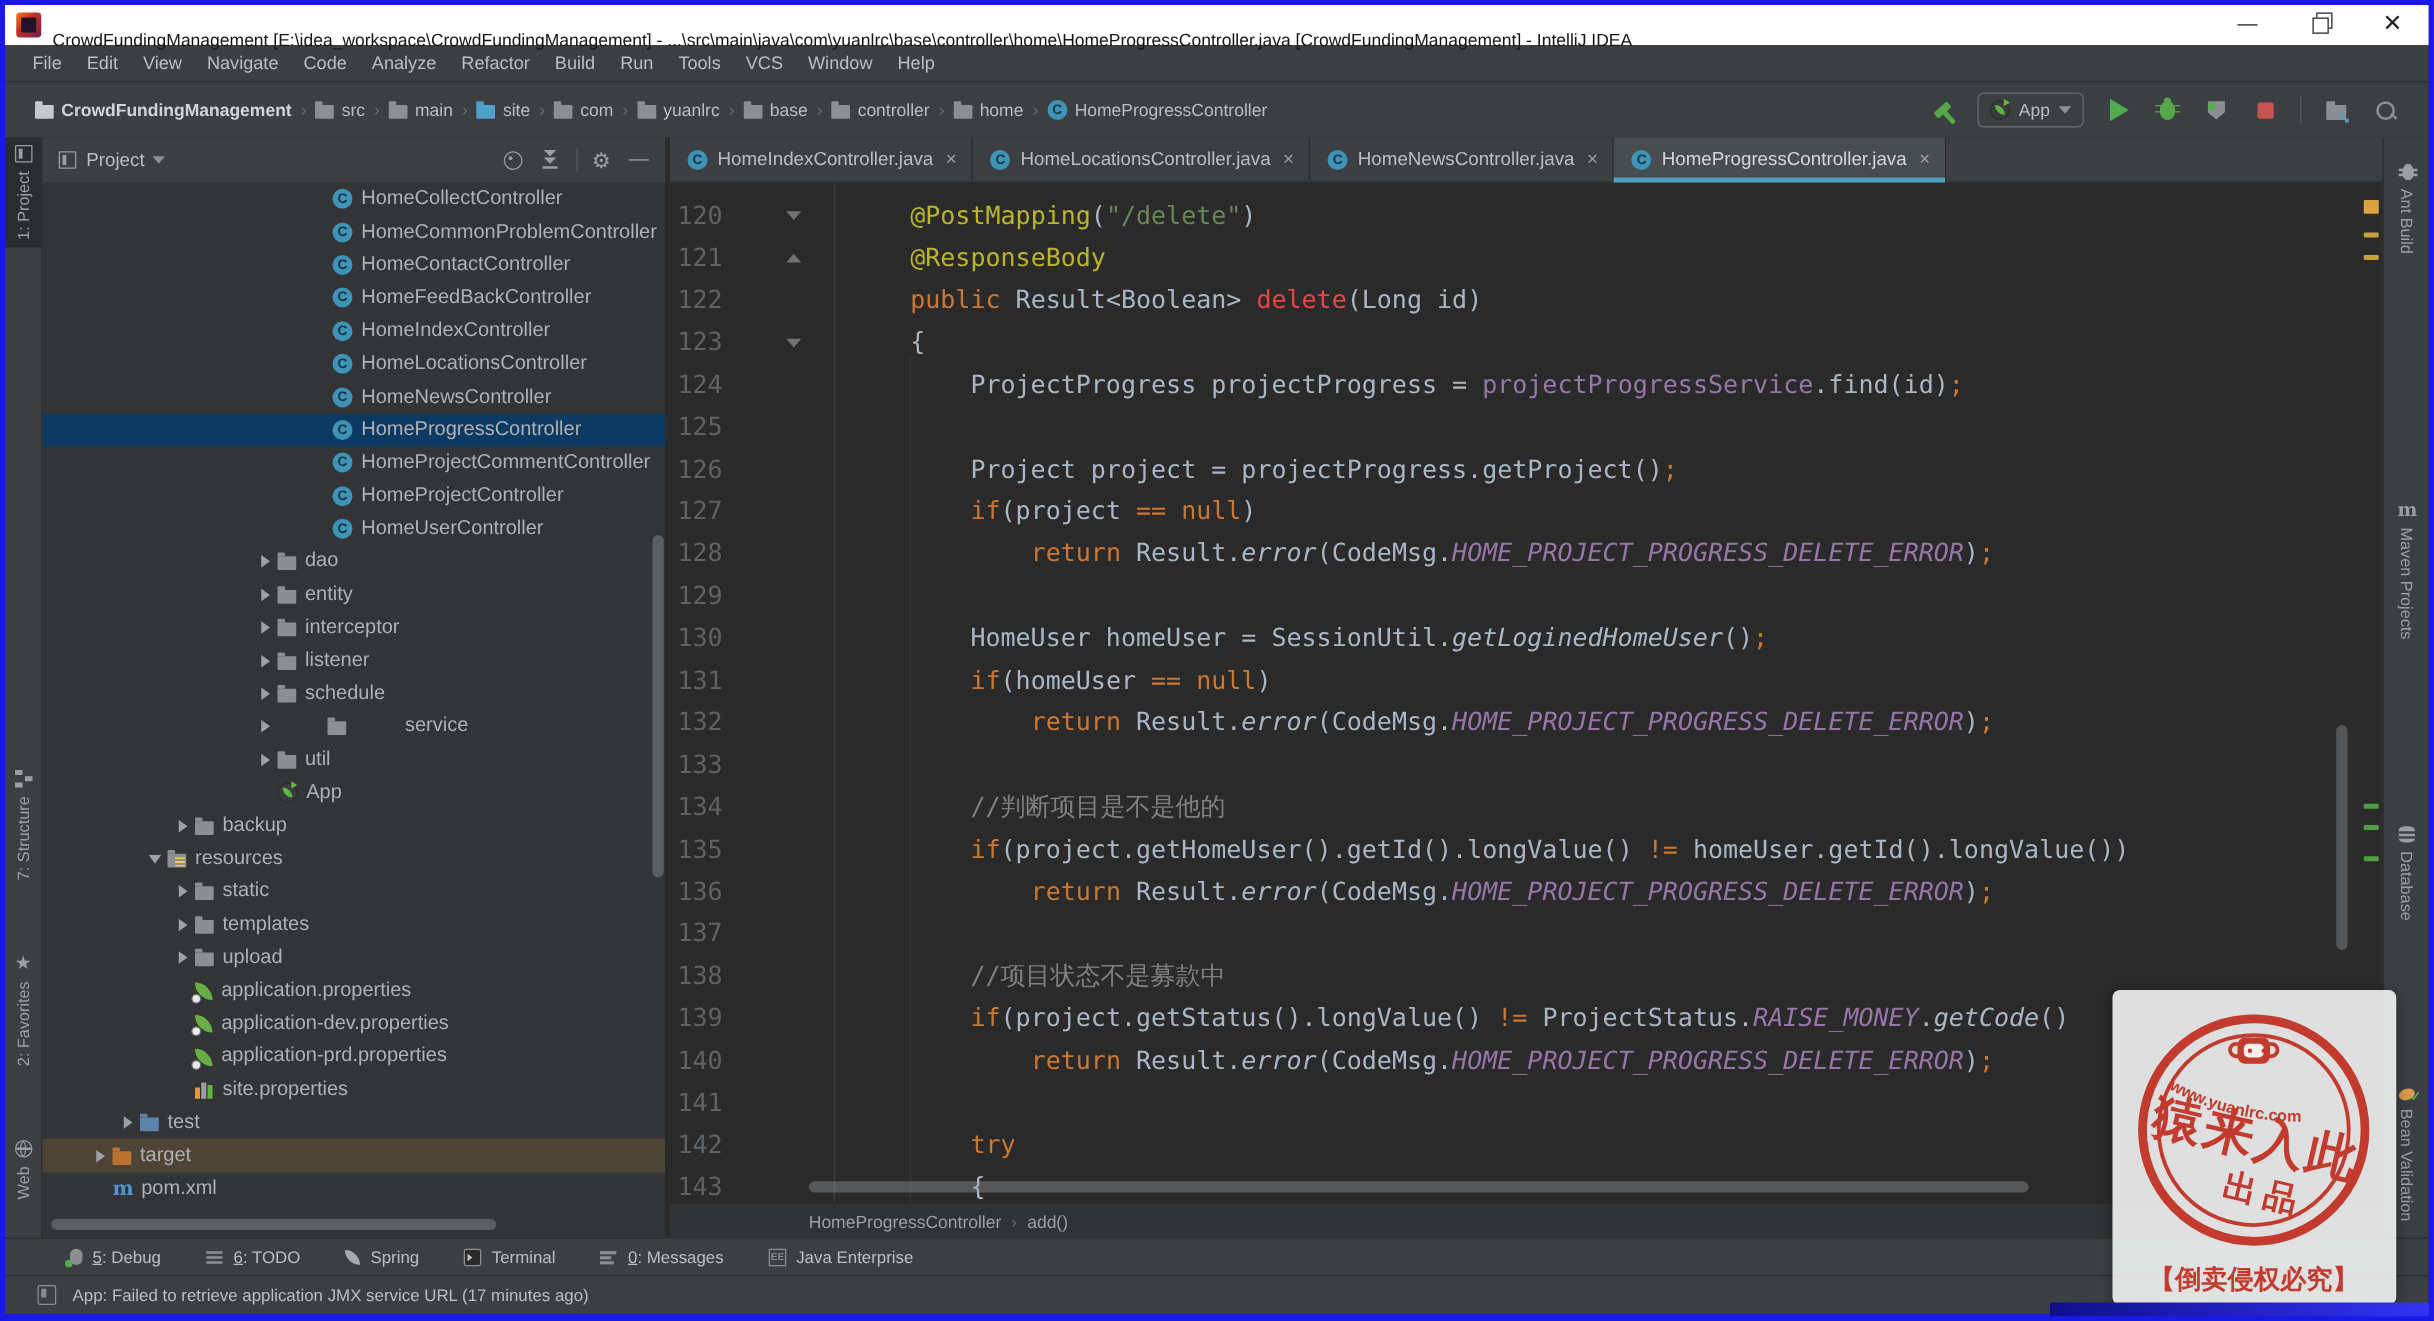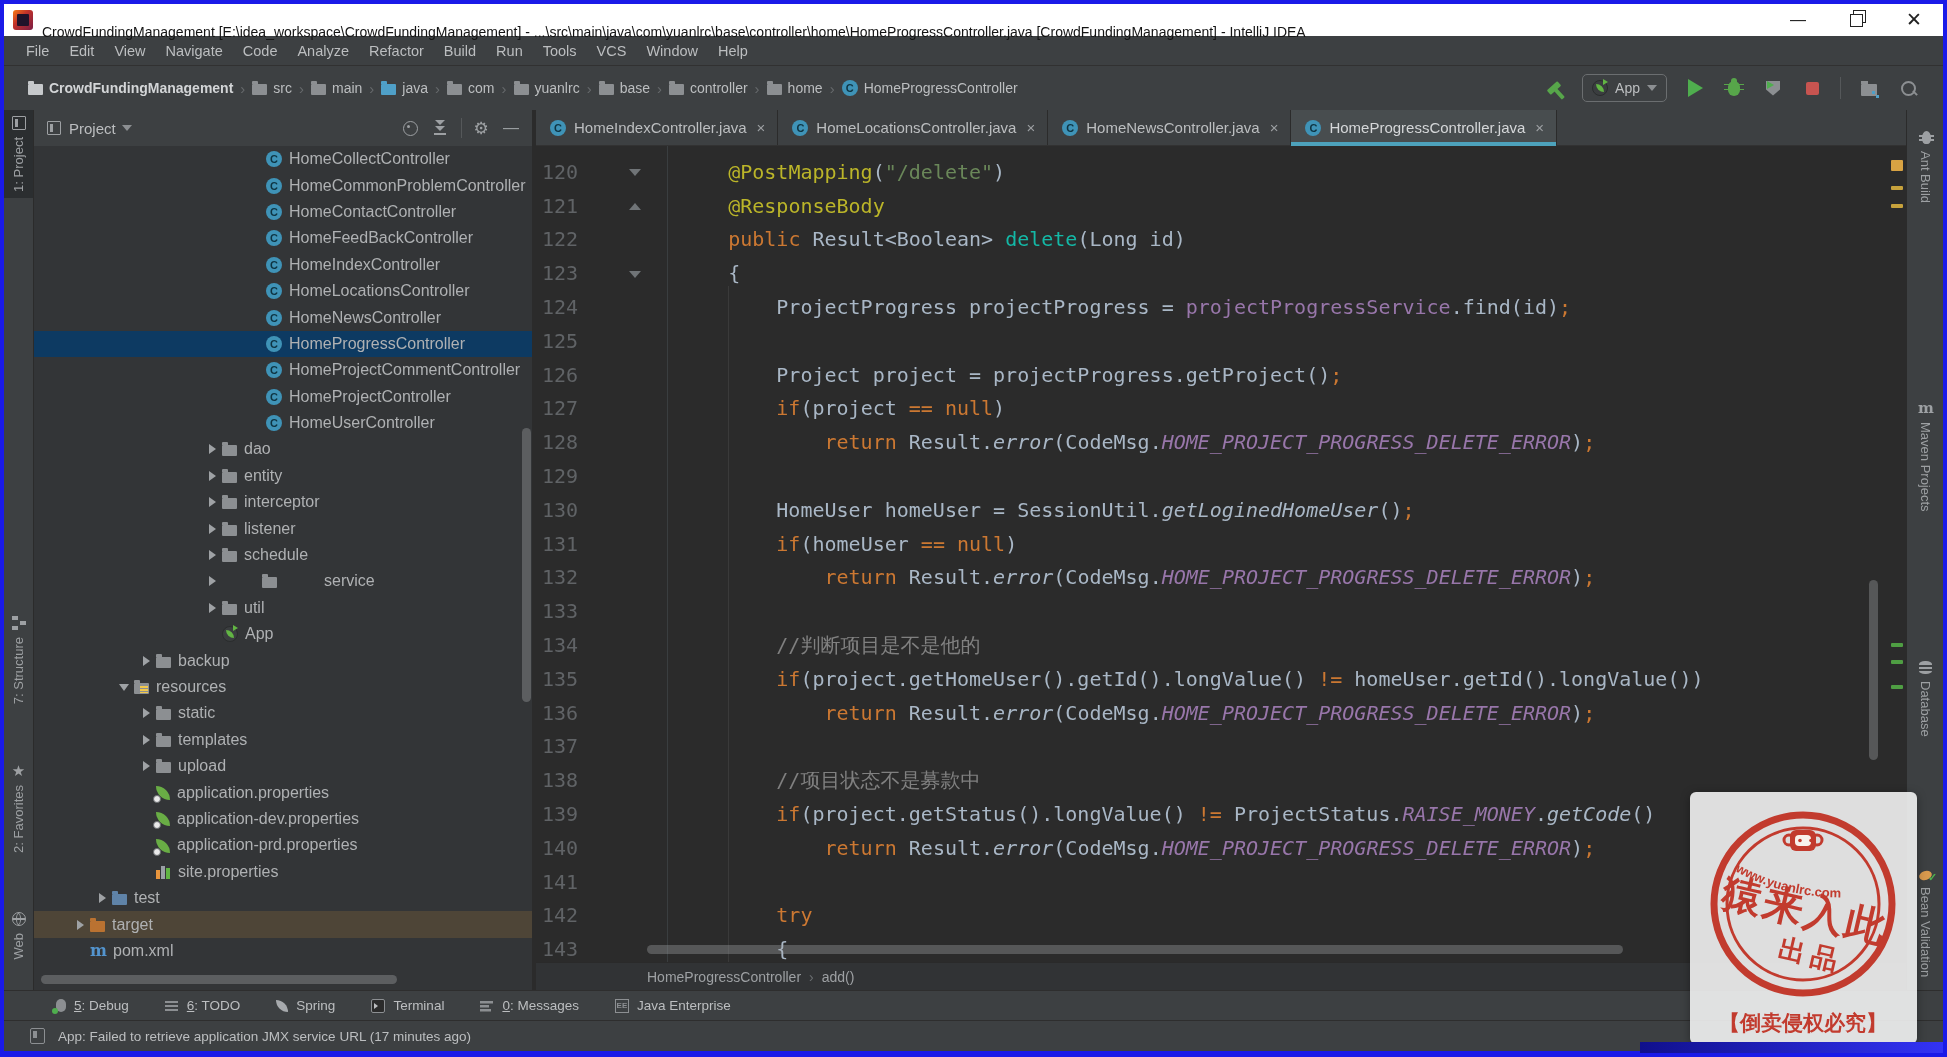--- a/index.html
+++ b/index.html
@@ -145,21 +145,21 @@
   #editor{position:absolute;left:536px;top:146px;right:40px;height:816px;background:#2B2B2B;overflow:hidden;z-index:2;}
   #code-lines{position:absolute;left:0;top:-24px;right:0;}
   .code-line{display:flex;align-items:center;height:33.8px;font:20px/33.8px "DejaVu Sans Mono",monospace;white-space:pre;}
   .ln{width:44px;padding-left:6px;color:#606366;flex:none;}
   .fold{width:82px;display:flex;justify-content:flex-end;padding-right:26px;box-sizing:border-box;flex:none;
         border-right:1px solid #3A3E40;align-self:stretch;align-items:center;}
   .fold-down{width:0;height:0;border-left:6px solid transparent;border-right:6px solid transparent;border-top:7px solid #707477;}
   .fold-up{width:0;height:0;border-left:6px solid transparent;border-right:6px solid transparent;border-bottom:7px solid #707477;}
   .code-text{padding-left:12px;}
   .c-d{color:#A9B7C6;} .c-k{color:#CC7832;} .c-a{color:#BBB529;} .c-s{color:#6A8759;}
-  .c-f{color:#9876AA;} .c-C{color:#9876AA;font-style:italic;} .c-m{color:#14b8a6;}
+  .c-f{color:#9876AA;} .c-C{color:#9876AA;font-style:italic;} .c-m{color:#ef4444;}
   .c-i{color:#A9B7C6;font-style:italic;} .c-c{color:#808080;}
   #indent-guide{position:absolute;left:192px;top:140px;bottom:0;width:1px;background:#3A3A3A;}
   #ed-hscroll{position:absolute;left:111px;bottom:8px;width:976px;height:9px;background:rgba(166,169,171,.35);border-radius:5px;}
   #ed-vscroll{position:absolute;right:29px;top:434px;width:9px;height:180px;background:rgba(166,169,171,.35);border-radius:5px;}
   .stripe-mark{position:absolute;right:4px;width:12px;border-radius:1px;}
 
   #ed-breadcrumb{position:absolute;left:536px;right:40px;top:962px;height:28px;background:#313335;border-top:1px solid #2A2A2A;
                  display:flex;align-items:center;padding-left:111px;box-sizing:border-box;font-size:14px;color:#9DA0A3;z-index:3;}
   #ed-breadcrumb .sep{margin:0 8px;color:#6A6E71;}
 
@@ -238,21 +238,21 @@
           <span>src</span>
         </span>
         <span class="crumb-sep">›</span>
         <span class="crumb">
           <span class="ic ic-folder"></span>
           <span>main</span>
         </span>
         <span class="crumb-sep">›</span>
         <span class="crumb">
           <span class="ic ic-folder java"></span>
-          <span>java</span>
+          <span>site</span>
         </span>
         <span class="crumb-sep">›</span>
         <span class="crumb">
           <span class="ic ic-folder"></span>
           <span>com</span>
         </span>
         <span class="crumb-sep">›</span>
         <span class="crumb">
           <span class="ic ic-folder"></span>
           <span>yuanlrc</span>

